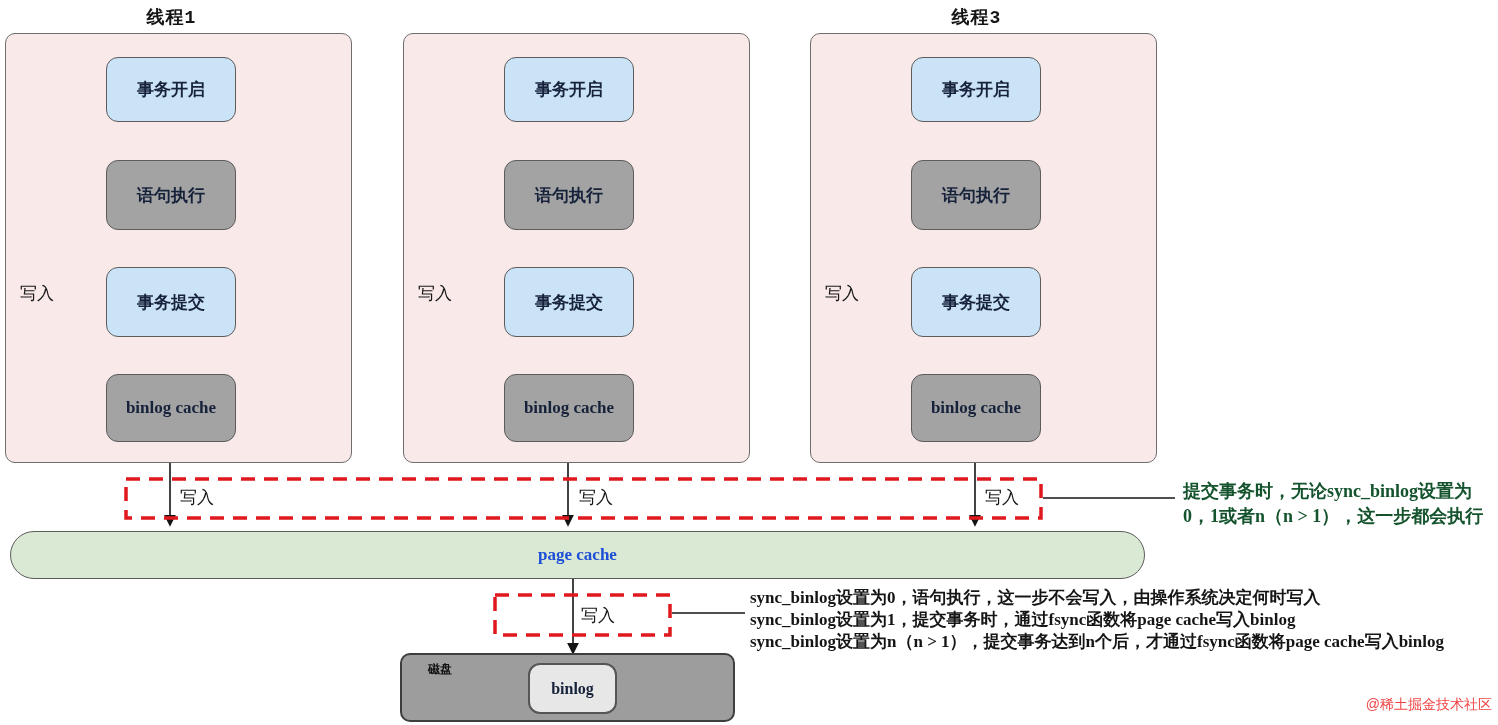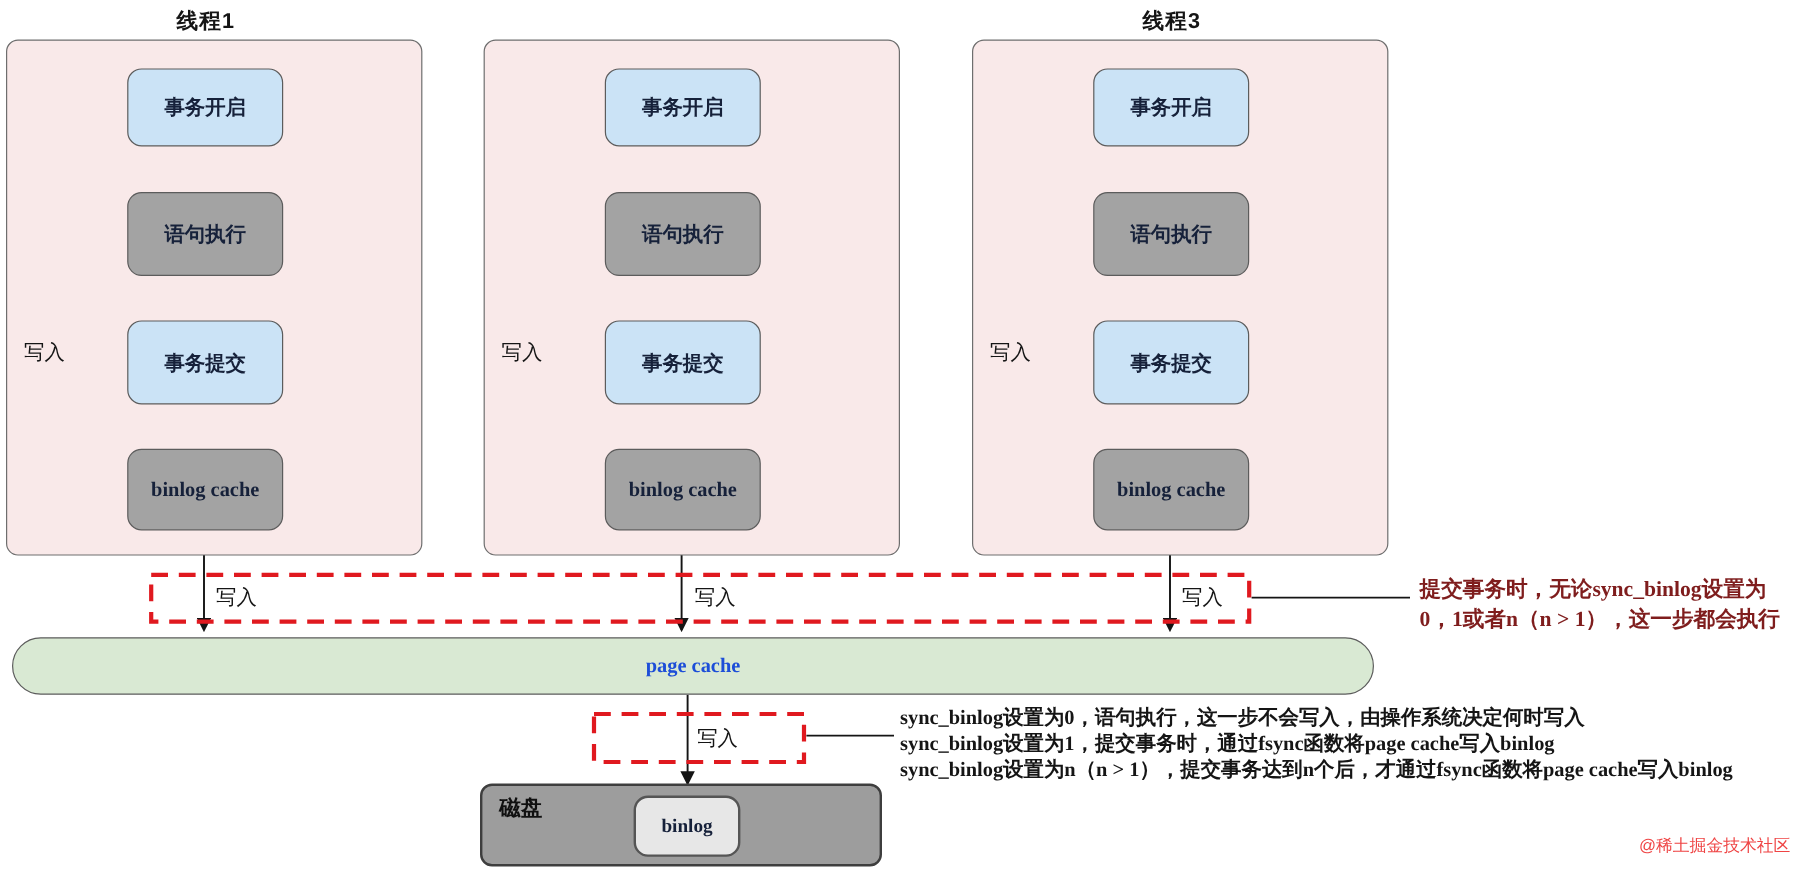--- a/index.html
+++ b/index.html
@@ -4,21 +4,21 @@
 <style>
   html,body { margin:0; padding:0; background:#ffffff; }
   .canvas {
     position:relative; width:1498px; height:725px; background:#ffffff;
     font-family:"Liberation Sans", sans-serif; overflow:hidden;
   }
   .svg-layer { position:absolute; left:0; top:0; width:1498px; height:725px; }
 
   .thread-title {
     position:absolute; top:5px; width:333px; text-align:center;
-    font-family:Liberation Sans, sans-serif; font-weight:bold; font-size:18px; color:#151515;
+    font-family:Liberation Mono, monospace; font-weight:bold; font-size:18px; color:#151515;
     letter-spacing:1px;
   }
   .panel {
     position:absolute; top:33px; width:347px; height:430px;
     background:#f9e9e9; border:1px solid #6e6e6e; border-radius:10px; box-sizing:border-box;
   }
   .t0 { left:5px; } .t1 { left:403px; } .t2 { left:810px; }
 
   .node {
     position:absolute; left:100px; width:130px; box-sizing:border-box;
@@ -44,32 +44,32 @@
     display:flex; align-items:center; justify-content:center;
     font-family:"Liberation Serif", serif; font-weight:bold; font-size:17px; color:#1d4ed8;
   }
 
   .disk-write { position:absolute; left:581px; top:604px; font-size:17px; color:#151515; }
 
   .disk {
     position:absolute; left:400px; top:653px; width:335px; height:69px;
     background:#9d9d9d; border:2px solid #3e3e3e; border-radius:10px; box-sizing:border-box;
   }
-  .disk-label { position:absolute; left:14px; top:6px; font-weight:bold; font-size:18px; color:#101010; }
+  .disk-label { position:absolute; left:26px; top:6px; font-weight:bold; font-size:12px; color:#101010; }
   .binlog-node {
     position:absolute; left:528px; top:663px; width:89px; height:51px;
     background:#e7e7e7; border:2px solid #555; border-radius:12px; box-sizing:border-box;
     display:flex; align-items:center; justify-content:center;
     font-family:"Liberation Serif", serif; font-weight:bold; font-size:16px; color:#16213a;
   }
 
   .note-top {
     position:absolute; left:1183px; top:479px;
     font-family:"Liberation Serif", serif; font-weight:bold; font-size:18px;
-    color:#7f1d1d; line-height:25px; white-space:nowrap;
+    color:#14532d; line-height:25px; white-space:nowrap;
   }
   .note-bottom {
     position:absolute; left:750px; top:587px;
     font-family:"Liberation Serif", serif; font-weight:bold; font-size:17px;
     color:#151515; line-height:22px; white-space:nowrap;
   }
   .watermark {
     position:absolute; right:6px; top:696px; font-size:14px; color:#ef4444;
     font-family:"Liberation Sans", sans-serif;
   }

